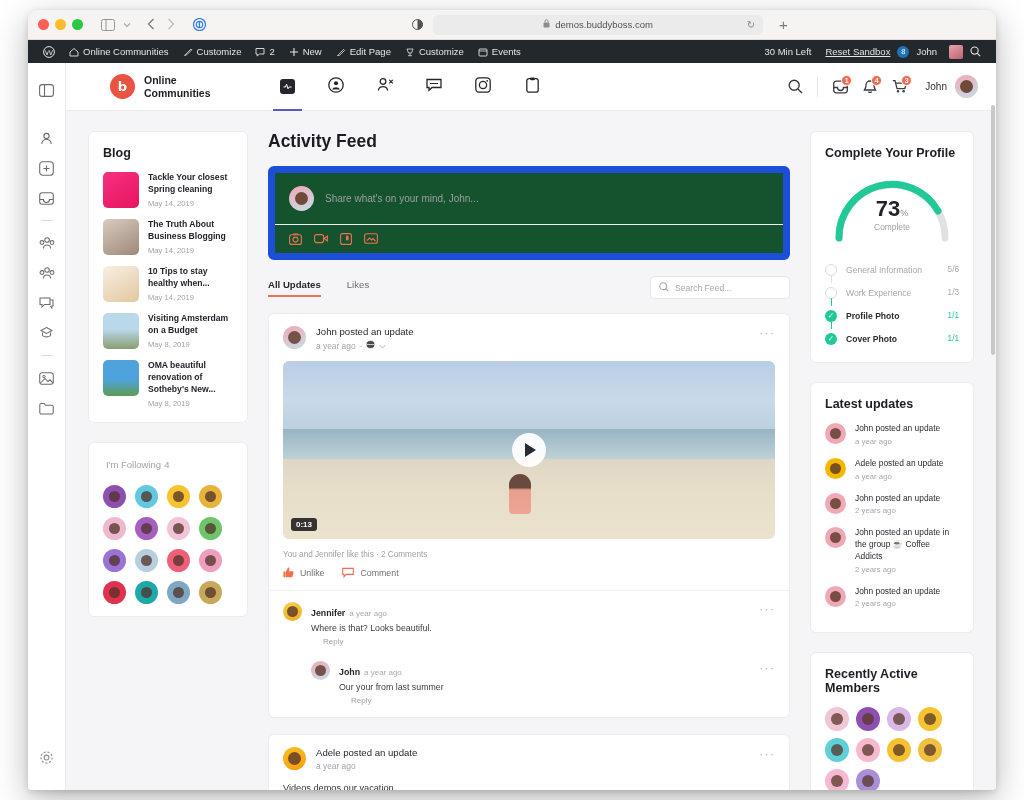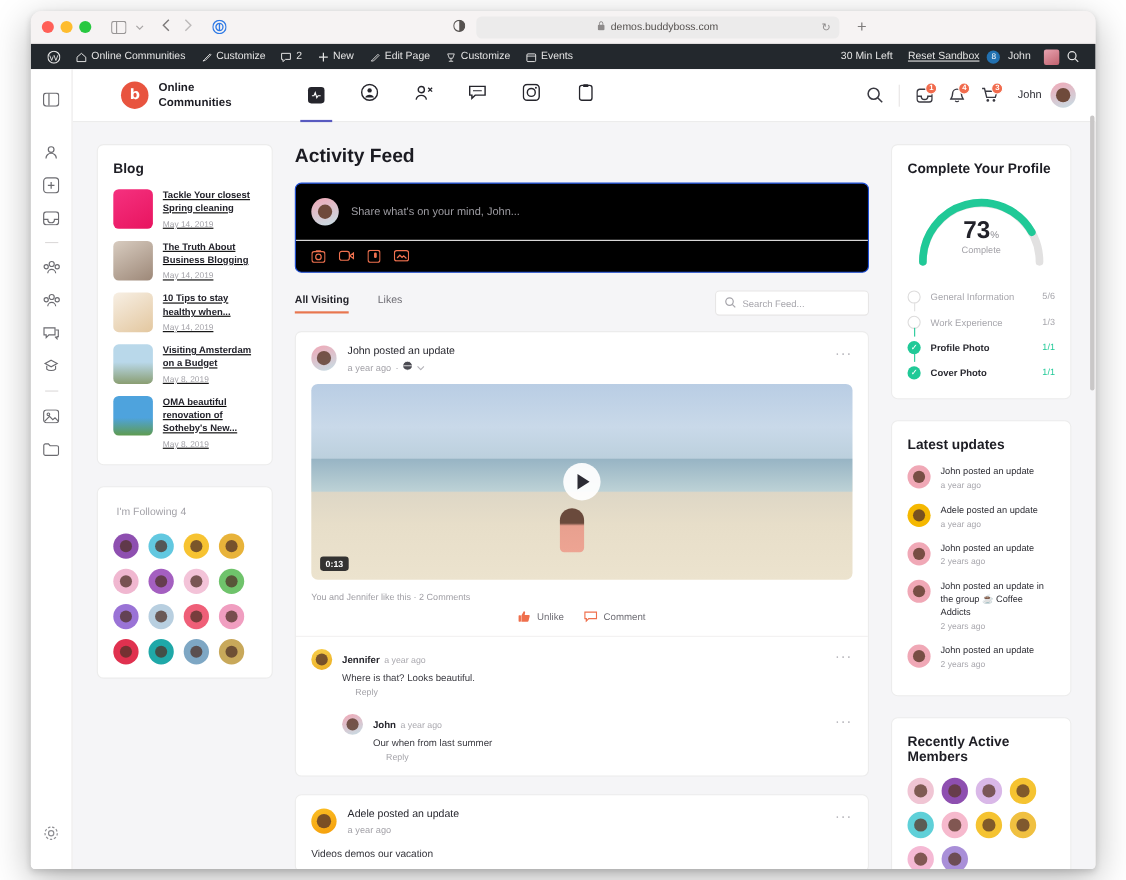--- a/index.html
+++ b/index.html
@@ -120,36 +120,36 @@
   .content { flex:1; display:flex; gap:20px; padding:20px 22px 0 22px; overflow:hidden; }
   .col-left { width: 160px; flex-shrink:0; }
   .col-mid  { flex:1; min-width:0; }
   .col-right{ width: 164px; flex-shrink:0; }
 
   .card { background:#fff; border-radius:6px; border:1px solid #ececec; margin-bottom:19px; }
   .card-pad { padding: 14px 14px 12px 14px; }
   .card-title { font-size:12.5px; font-weight:bold; color:#1d1d24; margin-bottom:12px; }
 
   
-  .blog-item { display:flex; gap:9px; margin-bottom:11px;text-decoration:underline; }
+  .blog-item { display:flex; gap:9px; margin-bottom:11px; }
   .blog-thumb { width:36px; height:36px; border-radius:5px; flex-shrink:0; background:#ddd; }
   .blog-t { font-size:8.6px; font-weight:bold; color:#23232b; line-height:1.38; }
   .blog-d { font-size:7.6px; color:#a3a2a8; margin-top:3px; }
 
   
   .follow-head { font-size:12.5px; font-weight:bold; color:#1d1d24; margin-bottom:14px; }
   .follow-head span { font-size:9.5px; color:#a3a2a8; font-weight:normal; margin-left:3px; }
   .ava-grid { display:flex; flex-wrap:wrap; gap:9px; }
   .ava { width:23px; height:23px; border-radius:50%; flex-shrink:0; position:relative; overflow:hidden; }
   .ava::after { content:""; position:absolute; left:6px; top:6px; width:11px; height:11px;
     border-radius:50%; background:rgba(80,50,40,.75); }
 
   
   .feed-title { font-size:17.5px; font-weight:bold; color:#1b1b22; margin-bottom:14px; }
-  .postbox { background:#000000; border:1px solid #1d4ed8; border-radius:6px; margin-bottom:16px; }
+  .postbox { background:#14532d; border:7px solid #1d4ed8; border-radius:6px; margin-bottom:16px; }
   .postbox-top { display:flex; align-items:center; gap:11px; padding:13px 14px; }
   .pb-ava { width:25px; height:25px; border-radius:50%;
     background:linear-gradient(160deg,#f0a8b6,#c6dfe6); position:relative; overflow:hidden; }
   .pb-ava::after { content:""; position:absolute; left:6px; top:6px; width:13px; height:13px;
     border-radius:50%; background:#6f4a3b; }
   .pb-ph { font-size:10px; color:#9e9da3; }
   .postbox-bot { border-top:1px solid #f0efef; display:flex; gap:12px; padding:8px 14px; }
   .pb-ic { color:#f0714f; display:flex; }
 
   .tabs { display:flex; align-items:center; margin-bottom:14px; }
@@ -185,21 +185,21 @@
     width:34px; height:34px; border-radius:50%; background:rgba(255,255,255,.93);
     display:flex; align-items:center; justify-content:center;
   }
   .play i { width:0; height:0; border-left:11px solid #2b2b33;
     border-top:7px solid transparent; border-bottom:7px solid transparent; margin-left:3px; }
   .vtime {
     position:absolute; left:8px; bottom:8px; background:rgba(20,20,22,.85); color:#fff;
     font-size:8px; padding:2px 5px; border-radius:3px; font-weight:bold;
   }
   .likes { font-size:8.2px; color:#a09fa5; padding:11px 14px 0 14px; }
-  .actions { display:flex; gap:18px; padding:8px 14px 12px 14px; border-bottom:1px solid #f2f1f1;justify-content:center; }
+  .actions { display:flex; gap:18px; padding:8px 14px 12px 14px; border-bottom:1px solid #f2f1f1; }
   .act { display:flex; align-items:center; gap:6px; font-size:8.8px; color:#6f6e75; }
   .act .ic { color:#ef6f4c; display:flex; }
 
   .comment { display:flex; gap:9px; padding:11px 14px 4px 14px; }
   .comment.reply { padding-left:42px; }
   .c-ava { width:19px; height:19px; border-radius:50%; flex-shrink:0; position:relative; overflow:hidden; }
   .c-ava::after{ content:""; position:absolute; left:4px; top:4px; width:11px; height:11px;
     border-radius:50%; background:rgba(90,55,40,.8); }
   .c-name { font-size:8.8px; font-weight:bold; color:#27272e; }
   .c-time { font-size:8px; color:#aaa9af; font-weight:normal; margin-left:4px; }
@@ -649,21 +649,21 @@
                 <span class="pb-ic">
                   <svg width="14" height="11" viewBox="0 0 14 11">
                       <rect x="0.6" y="0.8" width="12.8" height="9.4" rx="2" fill="none" stroke="#f0714f" stroke-width="1.1"></rect>
                       <path d="M3 7.5 L5.5 5 L7.5 7 L9 5.6 L11.5 8" fill="none" stroke="#f0714f" stroke-width="1.1"></path>
                     </svg>
                 </span>
               </div>
             </div>
 
             <div class="tabs">
-              <div class="tab active">All Visiting</div>
+              <div class="tab active">All Updates</div>
               <div class="tab">Likes</div>
               <div class="searchfeed">
                 <span>
                   <svg width="10" height="10" viewBox="0 0 10 10">
                       <circle cx="4.2" cy="4.2" r="3.4" fill="none" stroke="#a6a5ab" stroke-width="1.1"></circle>
                       <line x1="6.7" y1="6.7" x2="9.4" y2="9.4" stroke="#a6a5ab" stroke-width="1.1"></line>
                     </svg>
                 </span>
                 <span>Search Feed...</span>
               </div>
@@ -735,21 +735,21 @@
                 </div>
                 <div class="dots">···</div>
               </div>
 
               <div class="comment reply" style="padding-bottom:12px">
                 <div class="c-ava" style="background:linear-gradient(160deg,#f0a8b6,#c6dfe6)"></div>
                 <div style="flex:1">
                   <div>
                     <span class="c-name">John</span><span class="c-time">a year ago</span>
                   </div>
-                  <div class="c-text">Our when from last summer</div>
+                  <div class="c-text">Our your from last summer</div>
                   <div class="c-reply">Reply</div>
                 </div>
                 <div class="dots">···</div>
               </div>
             </div>
 
             <div class="post">
               <div class="post-head">
                 <div class="p-ava" style="background:linear-gradient(160deg,#fbbf24,#f59e0b)"></div>
                 <div>

